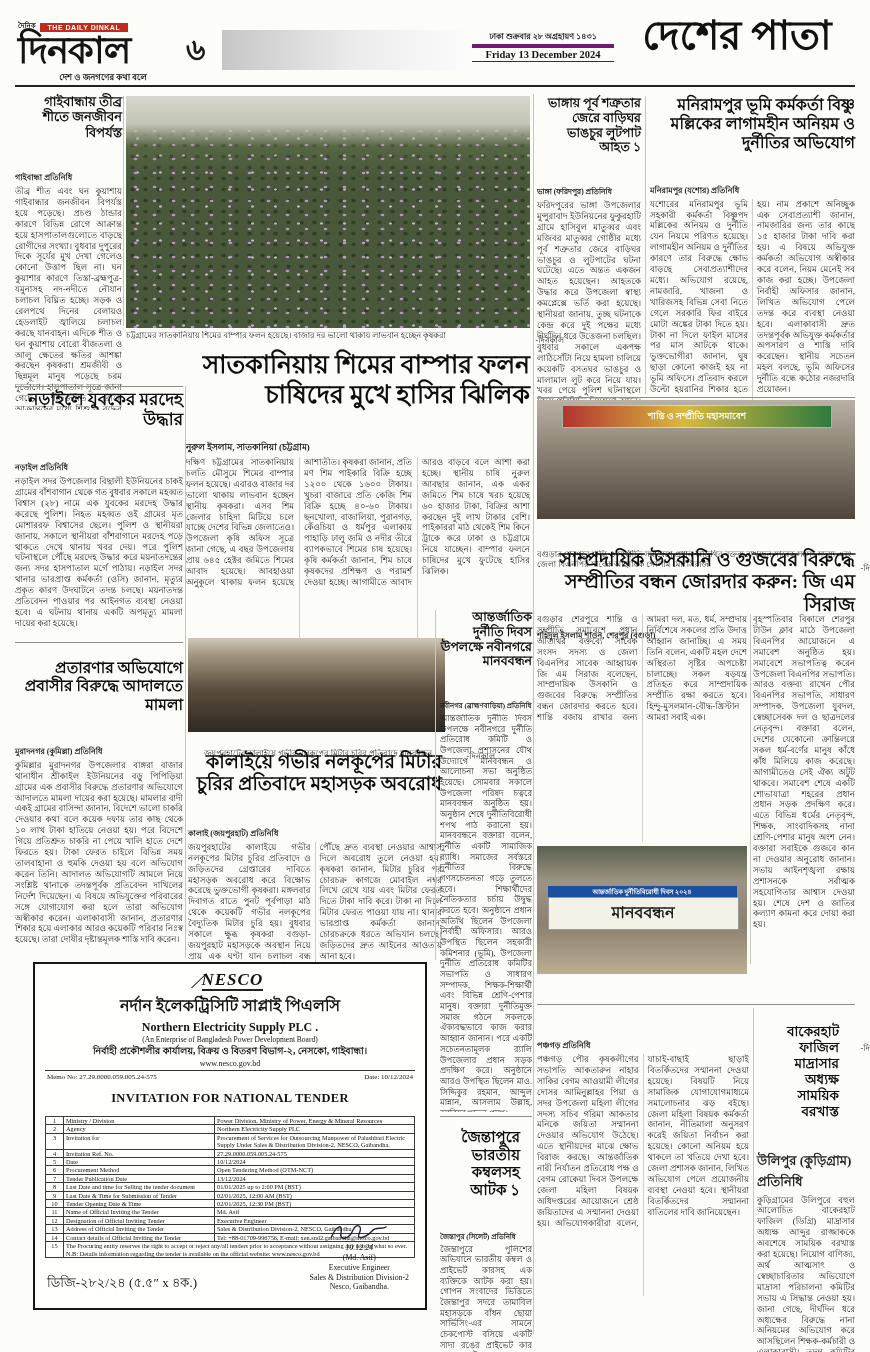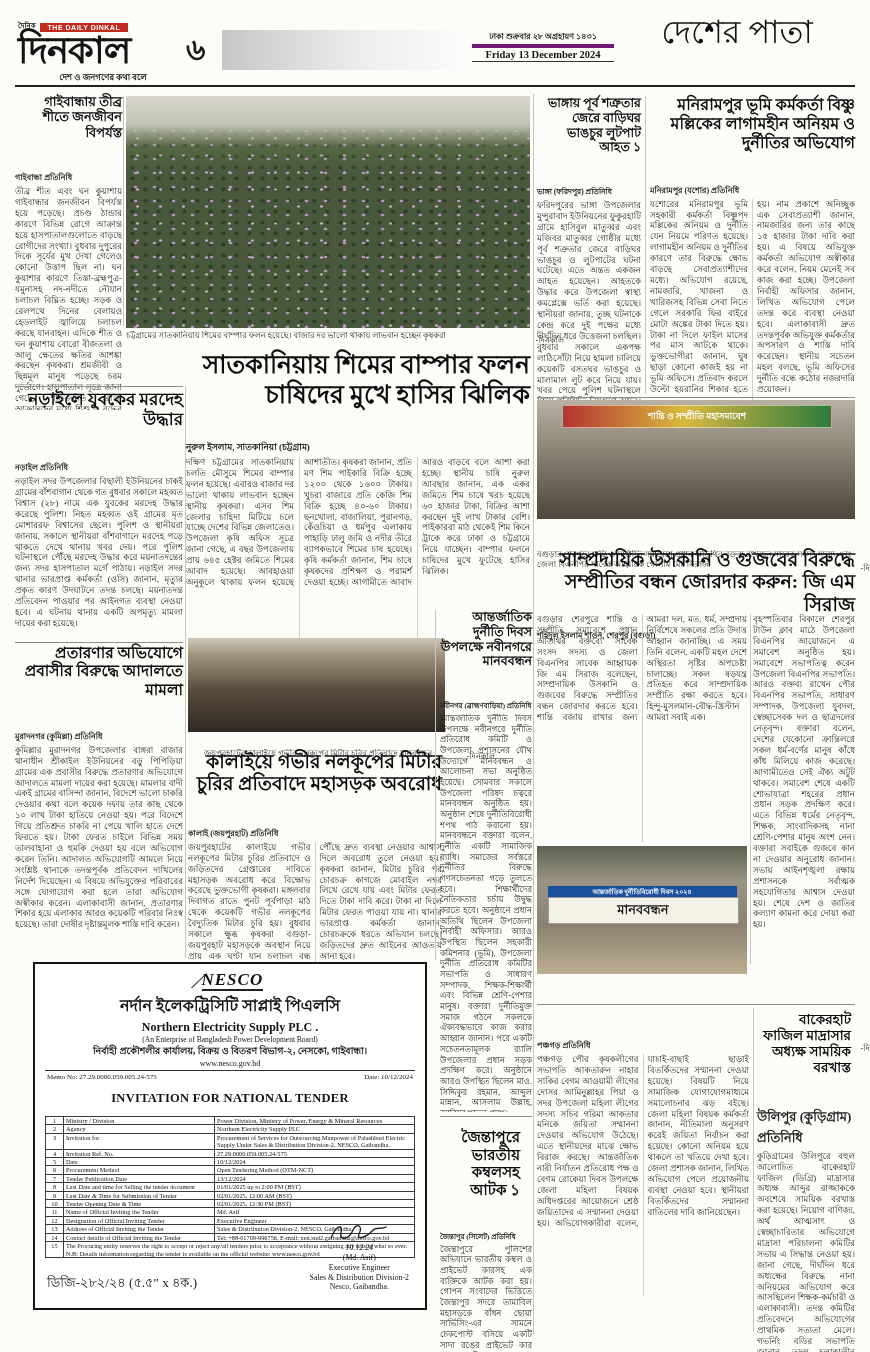--- a/index.html
+++ b/index.html
@@ -19,21 +19,21 @@
   
   .mast-top{display:flex;gap:4px;align-items:flex-end;font-size:7px;font-weight:bold;}
   .redbox{background:#c22a1e;color:#fff;padding:1px 8px;font-family:"Liberation Sans",sans-serif;font-size:7px;letter-spacing:.5px;}
   .mast-main{font-size:37px;font-weight:bold;line-height:1.02;letter-spacing:-1px;}
   .mast-tag{font-size:8.5px;font-weight:bold;text-align:center;margin-top:1px;}
   .pagenum{font-size:30px;font-weight:bold;color:#1a1a1a;}
   .adstrip{background:linear-gradient(to right,#c6c6c6,#ececec 55%,#fbfbfb);}
   .dateblock{text-align:center;font-weight:bold;}
   .dateblock .bn{font-size:8px;border-bottom:4px solid #701a75;padding-bottom:1px;}
   .dateblock .en{font-size:10.5px;border-bottom:1px solid #333;padding:1px 0;font-family:"Liberation Serif",serif;}
-  .section-title{font-size:32px;text-align:center;line-height:1;color:#111;}
+  .section-title{font-size:40px;text-align:center;line-height:1;color:#111;font-weight:bold;}
   
   .ph-field{background-color:#49583a;background-image:
      linear-gradient(to bottom,#d8d6cd 0%,#c3c5b5 12%,rgba(125,140,95,.25) 22%,rgba(0,0,0,0) 34%),
      radial-gradient(rgba(198,150,213,.9) 1.2px,rgba(0,0,0,0) 2.3px),
      radial-gradient(rgba(234,216,242,.75) 1px,rgba(0,0,0,0) 2px),
      radial-gradient(rgba(26,42,18,.55) 1.6px,rgba(0,0,0,0) 2.7px);
      background-size:100% 100%,19px 14px,23px 17px,13px 11px;}
   .ph-crowd{background-color:#6e6254;background-image:
      linear-gradient(to bottom,#cfc8ba 0%,#a2957f 18%,#5a4c3e 55%,#2f2922 100%),
      radial-gradient(rgba(15,12,9,.6) 2.4px,rgba(0,0,0,0) 3.6px),
@@ -48,21 +48,21 @@
      linear-gradient(to bottom,#5c6150 0%,#9b9484 28%,#8c8170 62%,#bcae92 100%),
      radial-gradient(rgba(25,20,15,.5) 2.2px,rgba(0,0,0,0) 3.3px);
      background-size:100% 100%,13px 10px;}
   .stage-banner{position:absolute;top:5px;left:8%;width:84%;height:21px;
      background:linear-gradient(to right,#b23430,#d9b93e 45%,#2f7a3e);color:#fff;
      font-size:9px;font-weight:bold;display:flex;align-items:center;justify-content:center;
      border:1px solid rgba(255,255,255,.5);}
   .manob-strip{position:absolute;top:40px;left:5%;width:90%;background:#1c4f9e;color:#fff;
      font-size:6.4px;text-align:center;padding:1px 0;font-weight:bold;}
   .manob-band{position:absolute;top:51px;left:5%;width:90%;background:#f4f1e7;color:#1d1d1d;
-     font-weight:bold;font-size:13px;text-align:center;padding:2px 0;border:1px solid #999;}
+     font-weight:bold;font-size:16px;text-align:center;padding:2px 0;border:1px solid #999;}
   
   .tenderbox{border:2px solid #151515;background:#fffffe;padding:5px 10px 4px;box-sizing:border-box;
      font-family:"Liberation Serif",serif;}
   .nesco-logo{display:flex;justify-content:center;align-items:center;gap:1px;margin-top:2px;}
   .nesco-slash{font-size:22px;font-style:italic;font-weight:bold;transform:skewX(-18deg);line-height:.8;}
   .nesco-word{font-size:17px;font-weight:bold;font-style:italic;letter-spacing:1px;border-bottom:2px solid #222;line-height:1.05;}
   .t-bn{font-size:16px;font-weight:bold;text-align:center;margin-top:2px;}
   .t-en{font-size:12px;font-weight:bold;text-align:center;}
   .t-ent{font-size:7.5px;text-align:center;}
   .t-office{font-size:9.5px;font-weight:bold;text-align:center;}
@@ -104,21 +104,21 @@
     <div class="byline">গাইবান্ধা প্রতিনিধি</div>
     <div class="bodytext" style="height:224px;">তীব্র শীত এবং ঘন কুয়াশায় গাইবান্ধার জনজীবন বিপর্যস্ত হয়ে পড়েছে। প্রচণ্ড ঠান্ডার কারণে বিভিন্ন রোগে আক্রান্ত হয়ে হাসপাতালগুলোতে বাড়ছে রোগীদের সংখ্যা। বুধবার দুপুরের দিকে সূর্যের মুখ দেখা গেলেও কোনো উত্তাপ ছিল না। ঘন কুয়াশার কারণে তিস্তা-ব্রহ্মপুত্র-যমুনাসহ নদ-নদীতে নৌযান চলাচল বিঘ্নিত হচ্ছে। সড়ক ও রেলপথে দিনের বেলায়ও হেডলাইট জ্বালিয়ে চলাচল করছে যানবাহন। এদিকে শীত ও ঘন কুয়াশায় বোরো বীজতলা ও আলু ক্ষেতের ক্ষতির আশঙ্কা করছেন কৃষকরা। শ্রমজীবী ও ছিন্নমূল মানুষ পড়েছে চরম দুর্ভোগে। হাসপাতাল সূত্রে জানা গেছে, শীতজনিত রোগে আক্রান্তদের মধ্যে শিশু ও বৃদ্ধের সংখ্যাই বেশি। জেলা প্রশাসনের পক্ষ থেকে শীতার্তদের মাঝে কম্বল বিতরণ করা হচ্ছে। সিভিল সার্জন জানান, শীতজনিত রোগ থেকে রক্ষায় সবাইকে সতর্ক থাকতে হবে।</div>
   </section>
 
   <section class="abs" style="left:15px;top:386px;width:168px;border-top:1px solid #8f8f88;padding-top:3px;">
     <h2 class="hl" style="font-size:17px;margin:0;">নড়াইলে যুবকের মরদেহ উদ্ধার</h2>
     <div class="byline">নড়াইল প্রতিনিধি</div>
     <div class="bodytext" style="height:182px;">নড়াইল সদর উপজেলার বিছালী ইউনিয়নের চাকই গ্রামের বাঁশবাগান থেকে গত বুধবার সকালে মহব্বত বিশ্বাস (২৮) নামে এক যুবকের মরদেহ উদ্ধার করেছে পুলিশ। নিহত মহব্বত ওই গ্রামের মৃত মোশাররফ বিশ্বাসের ছেলে। পুলিশ ও স্থানীয়রা জানায়, সকালে স্থানীয়রা বাঁশবাগানে মরদেহ পড়ে থাকতে দেখে থানায় খবর দেয়। পরে পুলিশ ঘটনাস্থলে পৌঁছে মরদেহ উদ্ধার করে ময়নাতদন্তের জন্য সদর হাসপাতাল মর্গে পাঠায়। নড়াইল সদর থানার ভারপ্রাপ্ত কর্মকর্তা (ওসি) জানান, মৃত্যুর প্রকৃত কারণ উদঘাটনে তদন্ত চলছে। ময়নাতদন্ত প্রতিবেদন পাওয়ার পর আইনগত ব্যবস্থা নেওয়া হবে। এ ঘটনায় থানায় একটি অপমৃত্যু মামলা দায়ের করা হয়েছে।</div>
   </section>
 
-  <section class="abs" style="left:15px;top:642px;width:168px;border-top:1px solid #8f8f88;padding-top:1px;">
+  <section class="abs" style="left:15px;top:642px;width:168px;border-top:1px solid #8f8f88;padding-top:16px;">
     <h2 class="hl" style="font-size:15.5px;margin:0;">প্রতারণার অভিযোগে প্রবাসীর বিরুদ্ধে আদালতে মামলা</h2>
     <div class="byline">মুরাদনগর (কুমিল্লা) প্রতিনিধি</div>
     <div class="bodytext" style="height:232px;">কুমিল্লার মুরাদনগর উপজেলার বাঙ্গরা বাজার থানাধীন শ্রীকাইল ইউনিয়নের বড়ু পিপিড়িয়া গ্রামের এক প্রবাসীর বিরুদ্ধে প্রতারণার অভিযোগে আদালতে মামলা দায়ের করা হয়েছে। মামলার বাদী একই গ্রামের বাসিন্দা জানান, বিদেশে ভালো চাকরি দেওয়ার কথা বলে কয়েক দফায় তার কাছ থেকে ১০ লাখ টাকা হাতিয়ে নেওয়া হয়। পরে বিদেশে গিয়ে প্রতিশ্রুত চাকরি না পেয়ে খালি হাতে দেশে ফিরতে হয়। টাকা ফেরত চাইলে বিভিন্ন সময় তালবাহানা ও হুমকি দেওয়া হয় বলে অভিযোগ করেন তিনি। আদালত অভিযোগটি আমলে নিয়ে সংশ্লিষ্ট থানাকে তদন্তপূর্বক প্রতিবেদন দাখিলের নির্দেশ দিয়েছেন। এ বিষয়ে অভিযুক্তের পরিবারের সঙ্গে যোগাযোগ করা হলে তারা অভিযোগ অস্বীকার করেন। এলাকাবাসী জানান, প্রতারণার শিকার হয়ে এলাকার আরও কয়েকটি পরিবার নিঃস্ব হয়েছে। তারা দোষীর দৃষ্টান্তমূলক শাস্তি দাবি করেন।</div>
   </section>
 
   <div class="photo ph-field" style="left:126px;top:96px;width:404px;height:232px;"></div>
   <div class="abs caption" style="left:126px;top:331px;width:404px;height:15px;">
     <span>চট্টগ্রামের সাতকানিয়ায় শিমের বাম্পার ফলন হয়েছে। বাজার দর ভালো থাকায় লাভবান হচ্ছেন কৃষকরা</span>
     <span class="credit">-দিনকাল</span>
   </div>
@@ -184,21 +184,21 @@
     <span class="credit">-দিনকাল</span>
   </div>
   <div class="hrule" style="left:537px;top:1004px;width:318px;"></div>
 
   <section class="abs" style="left:537px;top:1008px;width:212px;">
     <div class="byline">পঞ্চগড় প্রতিনিধি</div>
     <div class="bodytext cols2" style="height:242px;">পঞ্চগড় পৌর কৃষকলীগের সভাপতি আকতারুন নাহার সাকির বেগম আওয়ামী লীগের দোসর আমিনুল্লাহর পিয়া ও সদর উপজেলা মহিলা লীগের সদস্য সচিব গরিমা আকতার মনিকে জয়িতা সম্মাননা দেওয়ার অভিযোগ উঠেছে। এতে স্থানীয়দের মাঝে ক্ষোভ বিরাজ করছে। আন্তর্জাতিক নারী নির্যাতন প্রতিরোধ পক্ষ ও বেগম রোকেয়া দিবস উপলক্ষে জেলা মহিলা বিষয়ক অধিদপ্তরের আয়োজনে শ্রেষ্ঠ জয়িতাদের এ সম্মাননা দেওয়া হয়। অভিযোগকারীরা বলেন, যাচাই-বাছাই ছাড়াই বিতর্কিতদের সম্মাননা দেওয়া হয়েছে। বিষয়টি নিয়ে সামাজিক যোগাযোগমাধ্যমে সমালোচনার ঝড় বইছে। জেলা মহিলা বিষয়ক কর্মকর্তা জানান, নীতিমালা অনুসরণ করেই জয়িতা নির্বাচন করা হয়েছে। কোনো অনিয়ম হয়ে থাকলে তা খতিয়ে দেখা হবে। জেলা প্রশাসক জানান, লিখিত অভিযোগ পেলে প্রয়োজনীয় ব্যবস্থা নেওয়া হবে। স্থানীয়রা বিতর্কিতদের সম্মাননা বাতিলের দাবি জানিয়েছেন।</div>
   </section>
 
   <section class="abs" style="left:757px;top:1008px;width:98px;">
-    <h2 class="hl" style="font-size:13.5px;margin:4px;">বাকেরহাট ফাজিল মাদ্রাসার অধ্যক্ষ সাময়িক বরখাস্ত</h2>
+    <h2 class="hl" style="font-size:13.5px;margin:16px;">বাকেরহাট ফাজিল মাদ্রাসার অধ্যক্ষ সাময়িক বরখাস্ত</h2>
     <div class="byline" style="font-size:13px;">উলিপুর (কুড়িগ্রাম) প্রতিনিধি</div>
     <div class="bodytext" style="height:230px;">কুড়িগ্রামের উলিপুরে বহুল আলোচিত বাকেরহাট ফাজিল (ডিগ্রি) মাদ্রাসার অধ্যক্ষ আব্দুর রাজ্জাককে অবশেষে সাময়িক বরখাস্ত করা হয়েছে। নিয়োগ বাণিজ্য, অর্থ আত্মসাৎ ও স্বেচ্ছাচারিতার অভিযোগে মাদ্রাসা পরিচালনা কমিটির সভায় এ সিদ্ধান্ত নেওয়া হয়। জানা গেছে, দীর্ঘদিন ধরে অধ্যক্ষের বিরুদ্ধে নানা অনিয়মের অভিযোগ করে আসছিলেন শিক্ষক-কর্মচারী ও এলাকাবাসী। তদন্ত কমিটির প্রতিবেদনে অভিযোগের প্রাথমিক সত্যতা মেলে। গভর্নিং বডির সভাপতি জানান, তদন্ত চলাকালীন তিনি দায়িত্ব পালন করতে পারবেন না। ভারপ্রাপ্ত অধ্যক্ষ হিসেবে জ্যেষ্ঠ শিক্ষককে দায়িত্ব দেওয়া হয়েছে। এলাকাবাসী দোষীর দৃষ্টান্তমূলক শাস্তি দাবি করেছেন।</div>
   </section>
 
   <div class="abs tenderbox" style="left:33px;top:962px;width:394px;height:348px;">
     <div class="nesco-logo">
       <span class="nesco-slash">∕</span>
       <span class="nesco-word">NESCO</span>
     </div>
     <div class="t-bn">নর্দান ইলেকট্রিসিটি সাপ্লাই পিএলসি</div>

